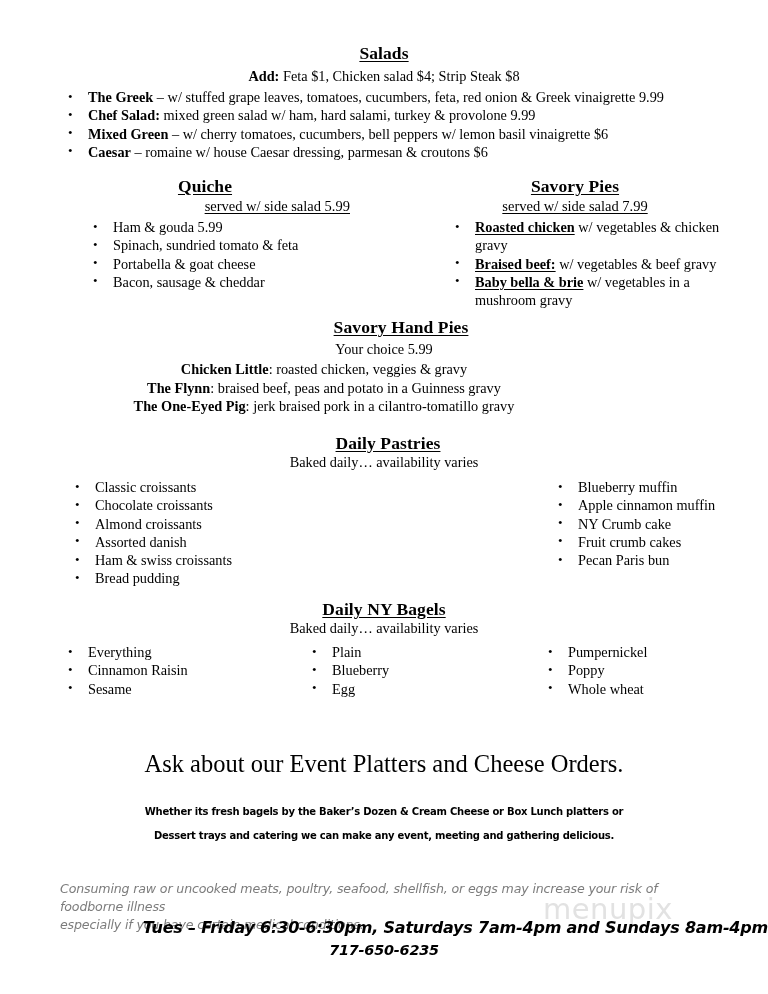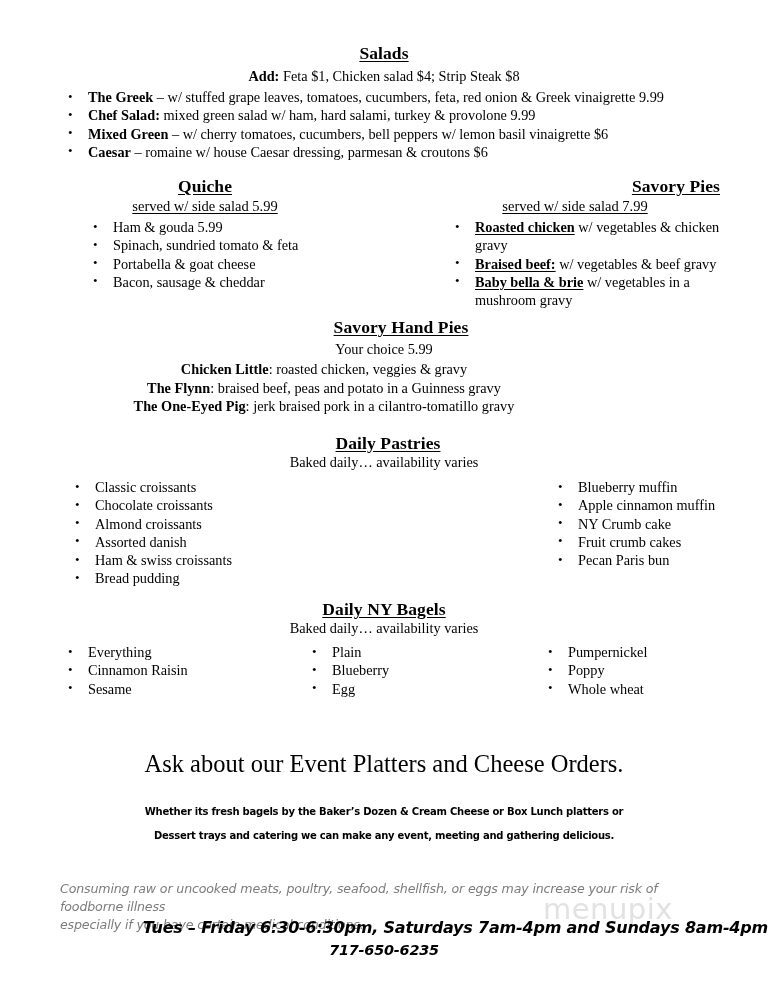--- a/index.html
+++ b/index.html
@@ -66,24 +66,24 @@
   
   .blk { position: absolute; }
 
   
   #salads-title { left: 0; top: 44px; width: 768px; }
   #salads-add   { left: 0; top: 68px; width: 768px; font-size: 14.3px; font-family: Liberation Serif, serif; }
   #salads-list  { left: 68px; top: 88px; width: 660px; }
 
   
   #quiche-title { left: 60px; top: 177px; width: 290px; }
-  #quiche-sub   { left: 60px; top: 199px; width: 290px; }
+  #quiche-sub   { left: 60px; top: 199px; width: 290px; text-align: right; }
   #quiche-list  { left: 93px; top: 218px; width: 300px; }
 
-  #pies-title   { left: 430px; top: 177px; width: 290px; text-align: right; }
+  #pies-title   { left: 430px; top: 177px; width: 290px; }
   #pies-sub     { left: 430px; top: 199px; width: 290px; }
   #pies-list    { left: 455px; top: 218px; width: 275px; }
 
   
   #shp-title { left: 0; top: 318px; width: 768px; padding-left: 17px; }
   #shp-sub   { left: 0; top: 341px; width: 768px; font-size: 14.3px; }
   #shp-lines { left: 8px; top: 360px; width: 632px; }
   #shp-lines .shp-line { font-size: 14.3px; line-height: 18.6px; text-align: center; }
 
   

